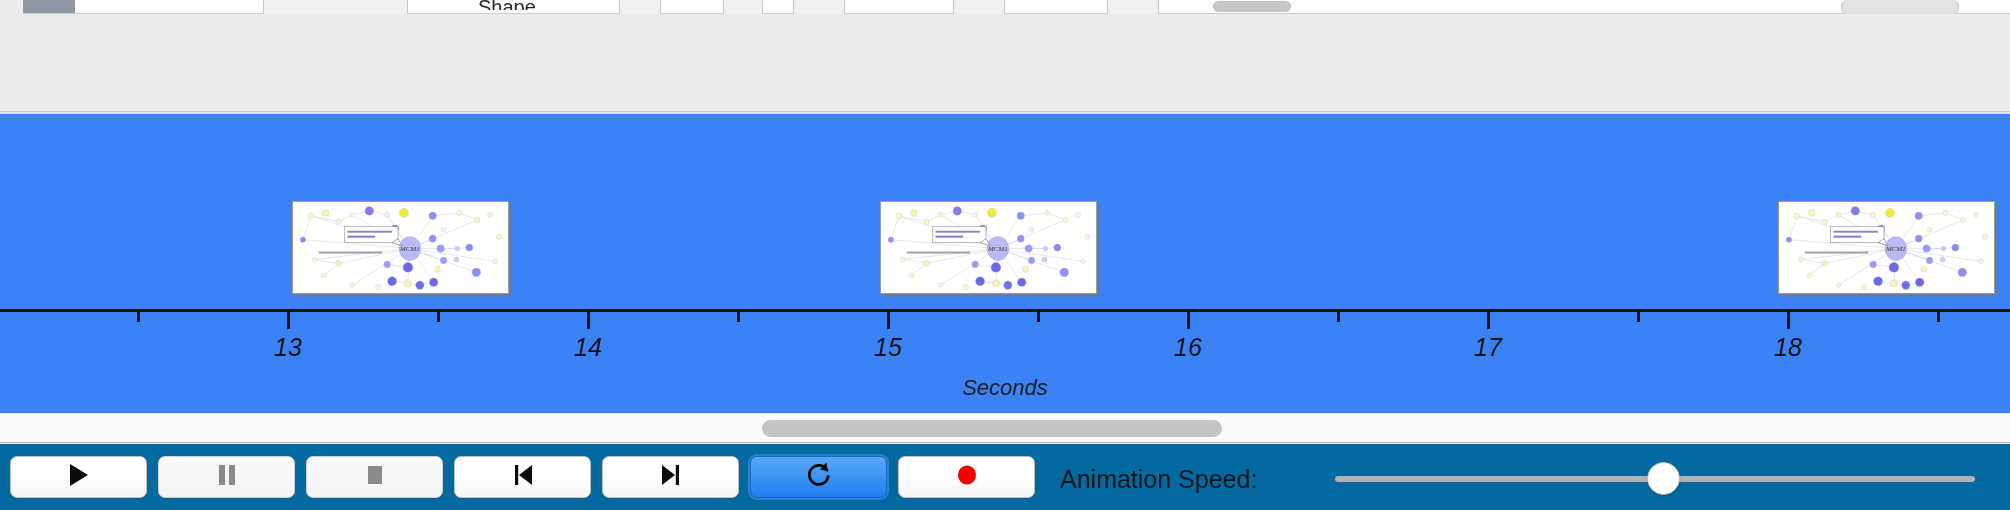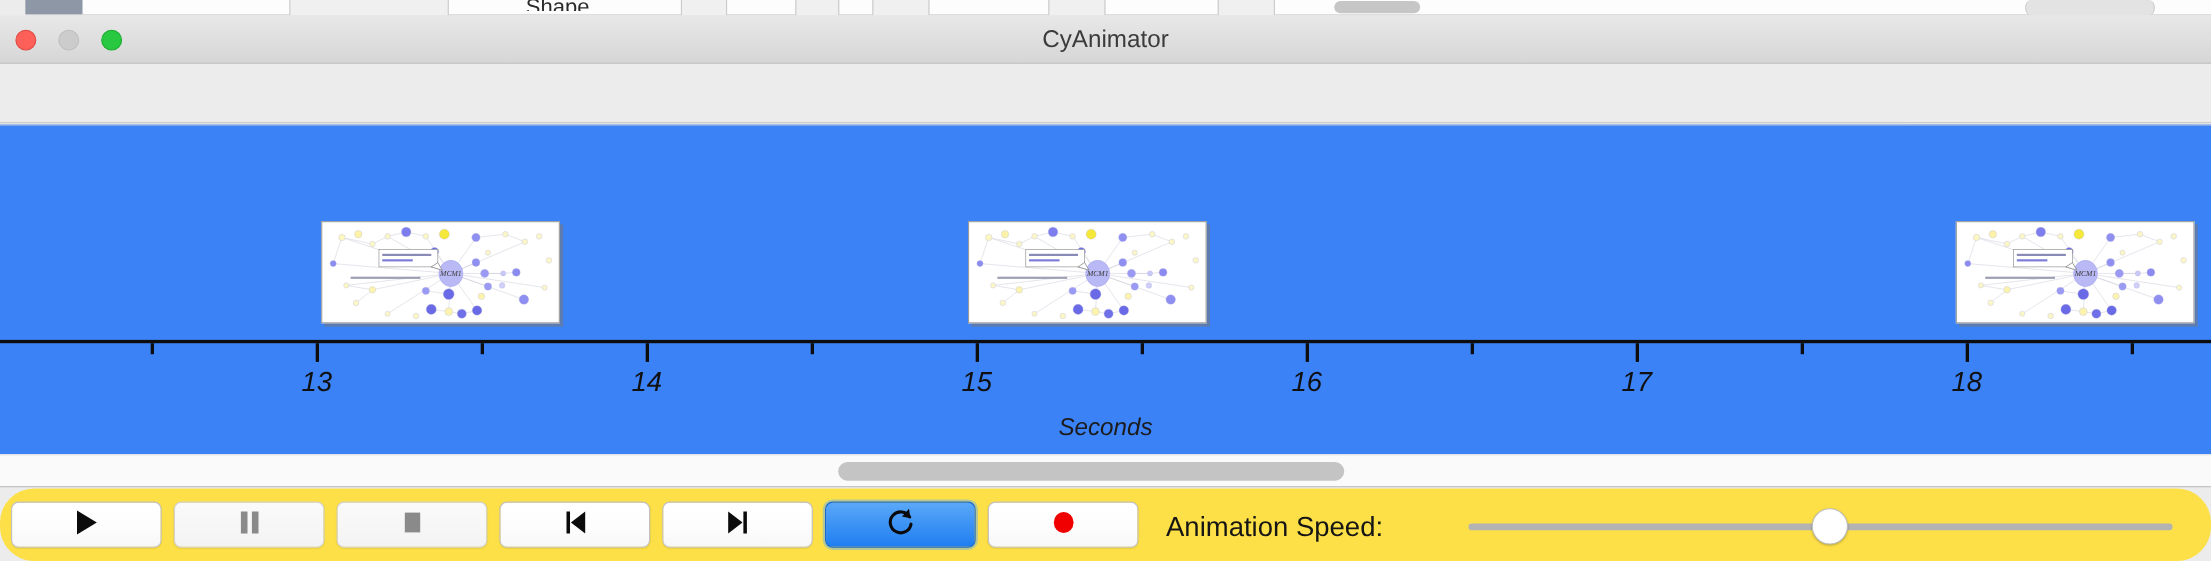--- a/index.html
+++ b/index.html
@@ -117,22 +117,21 @@
     background: #fafafa; border-top: 1px solid #e2e2e2; border-bottom: 1px solid #b9b9b9;
   }
   .hscroll-thumb {
     position: absolute; top: 6px; left: 762px; width: 460px; height: 17px;
     background: #c4c4c4; border-radius: 9px; cursor: default;
   }
 
   
   .transport {
     position: absolute; left: 0; top: 444px; width: 2010px; height: 66px;
-    background: #fde047;
-    border-radius: 31px;
+    background: #0369a1;
   }
   .tbtn {
     position: absolute; top: 12px; width: 137px; height: 42px;
     border-radius: 7px; border: 1px solid #c2c2c2;
     background: linear-gradient(to bottom, #ffffff 0%, #fdfdfd 55%, #f7f7f7 100%);
     box-shadow: 0 1px 1px rgba(0,0,0,.07);
     display: flex; align-items: center; justify-content: center; cursor: default;
   }
   .tbtn.disabled {
     background: linear-gradient(to bottom, #fafafa 0%, #f3f3f3 100%);
@@ -171,26 +170,20 @@
     <div class="bg-tab" style="left:596px;width:42px;"></div>
     <div class="bg-tab" style="left:700px;width:40px;"></div>
     <div class="bg-tab" style="left:770px;width:52px;"></div>
     <div class="bg-tab" style="left:930px;width:52px;"></div>
     <div class="bg-tab" style="left:1084px;width:52px;"></div>
     <div class="bg-ghost-text" style="left:455px;">Shape</div>
     <div class="bg-scrollpill" style="left:1190px;"></div>
     <div class="bg-tab" style="left:1818px;width:118px;border-radius:6px;background:#e3e3e3;"></div>
   </div>
 
-  <div class="titlebar">
-    <div class="traffic tl-close"></div>
-    <div class="traffic tl-min"></div>
-    <div class="traffic tl-max"></div>
-    <div class="window-title">CyAnimator</div>
-  </div>
 
   <div class="toolbar">
 
     <div class="btn" id="add-frame-btn">
       <span class="plus">+</span>
     </div>
 
     <div class="btn dim" id="delete-frame-btn">
       <svg class="glyph" width="25" height="28" viewBox="0 0 24 26">
         <path d="M2 5h20" stroke="#707070" stroke-width="1.8" fill="none" stroke-linecap="round"></path>

